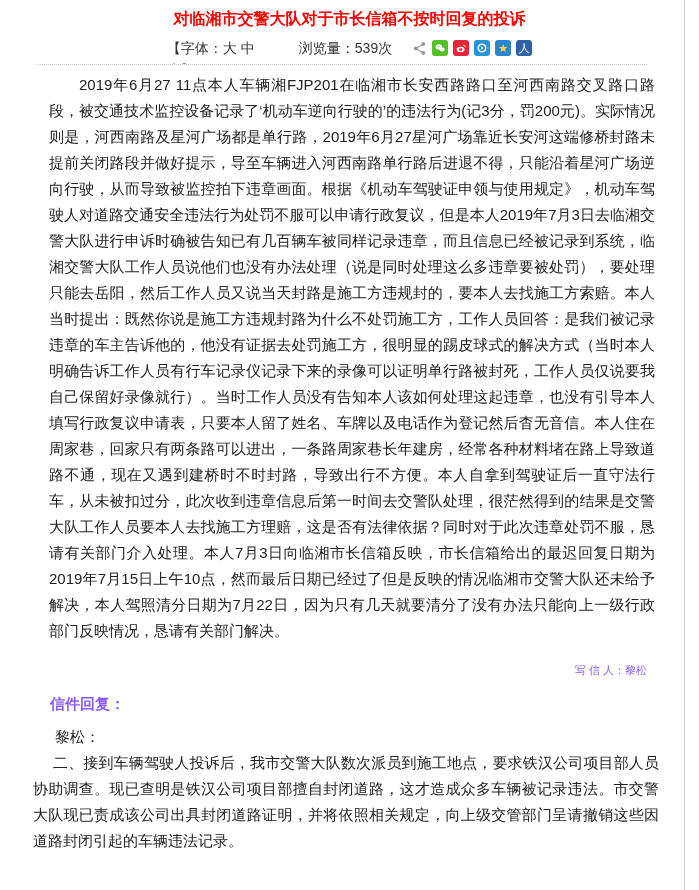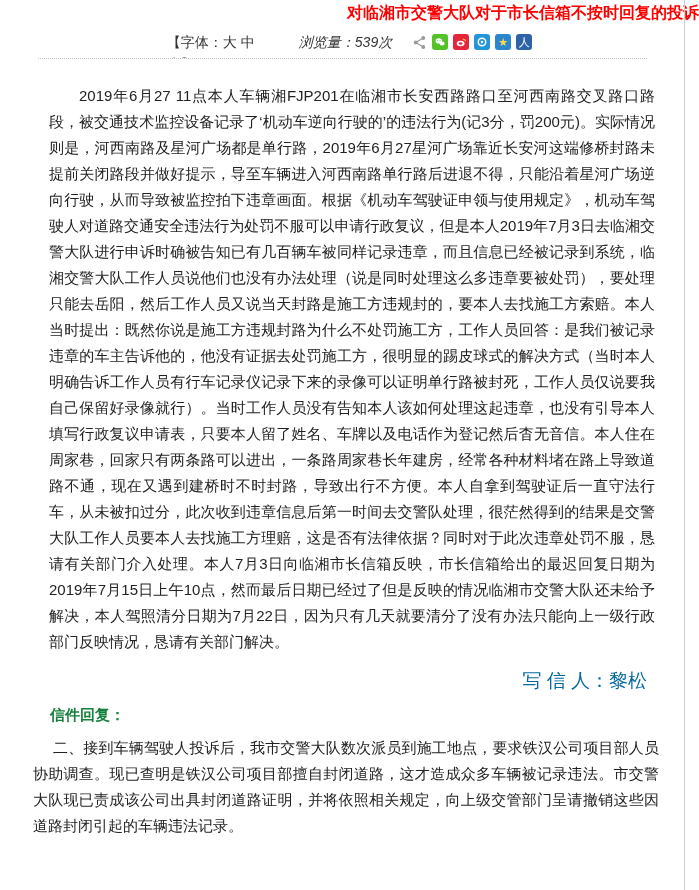--- a/index.html
+++ b/index.html
@@ -7,58 +7,58 @@
   body { font-family:"Liberation Sans", sans-serif; }
   .page {
     position:relative; width:699px; height:890px;
     background:#fff; overflow:hidden; color:#1f1f1f;
   }
   .right-border {
     position:absolute; top:0; bottom:0; left:684px; width:1px;
     background:#cfcfcf;
   }
   .page-title {
-    margin-top:2px; text-align:right;
+    margin-top:8px; text-align:center;
     font-size:16px; font-weight:bold; line-height:22px;
   }
   .toolbar {
     margin-top:7px; height:27px; overflow:hidden;
     display:flex; justify-content:center; align-items:flex-start;
     font-size:14px; color:#333;
   }
   .font-select {
     display:inline-block; width:98px; line-height:22px;
     white-space:normal; word-break:keep-all;
   }
   .font-size-link { cursor:pointer; }
-  .views { line-height:22px; margin-left:34px;font-style:italic; }
+  .views { line-height:22px; margin-left:34px; }
   .share-bar { display:flex; align-items:center; margin-left:14px; height:22px; }
   .share-bar .sicon {
     width:16px; height:16px; margin-left:5px; border-radius:3px;
     display:flex; align-items:center; justify-content:center;
     font-size:11px; line-height:16px; cursor:pointer; flex:0 0 auto;
   }
   .sicon.share { background:transparent; }
   .sicon.wechat { background:#54c126; }
   .sicon.weibo  { background:#e6253a; }
   .sicon.qq     { background:#2496d8; }
   .sicon.qzone  { background:#2b86cd; color:#ffd94d; }
   .sicon.renren { background:#2f63a8; color:#fff; }
   .dotted-divider {
     border-top:1px dotted #c3c3c3; margin:0 52px 0 38px; height:0;
   }
   .letter-body {
-    margin:24px 44px 0 49px;
+    margin:7px 44px 0 49px;
     font-size:15px; line-height:26px; color:#222;
     text-align:justify; text-indent:2em;
   }
   .signature { margin:13px 52px 0 0; text-align:right; }
   .signature-inner {
     display:inline-block; text-align:right;
-    font-size:19px; line-height:26px; color:#0369a1;
+    font-size:11px; line-height:26px; color:#8b5cf6;
   }
   .reply-header {
     margin:9px 0 0 50px; font-size:15px; font-weight:bold; line-height:24px;
   }
   .reply-body {
     margin:8px 40px 0 33px; font-size:15px; line-height:26px;
     color:#222; text-align:justify;
   }
   .reply-salutation { text-indent:22px; }
   .reply-greeting   { text-indent:35px; }
@@ -116,20 +116,21 @@
   <div class="dotted-divider"></div>
 
   <p class="letter-body">2019年6月27 11点本人车辆湘FJP201在临湘市长安西路路口至河西南路交叉路口路段，被交通技术监控设备记录了‘机动车逆向行驶的’的违法行为(记3分，罚200元)。实际情况则是，河西南路及星河广场都是单行路，2019年6月27星河广场靠近长安河这端修桥封路未提前关闭路段并做好提示，导至车辆进入河西南路单行路后进退不得，只能沿着星河广场逆向行驶，从而导致被监控拍下违章画面。根据《机动车驾驶证申领与使用规定》，机动车驾驶人对道路交通安全违法行为处罚不服可以申请行政复议，但是本人2019年7月3日去临湘交警大队进行申诉时确被告知已有几百辆车被同样记录违章，而且信息已经被记录到系统，临湘交警大队工作人员说他们也没有办法处理（说是同时处理这么多违章要被处罚），要处理只能去岳阳，然后工作人员又说当天封路是施工方违规封的，要本人去找施工方索赔。本人当时提出：既然你说是施工方违规封路为什么不处罚施工方，工作人员回答：是我们被记录违章的车主告诉他的，他没有证据去处罚施工方，很明显的踢皮球式的解决方式（当时本人明确告诉工作人员有行车记录仪记录下来的录像可以证明单行路被封死，工作人员仅说要我自己保留好录像就行）。当时工作人员没有告知本人该如何处理这起违章，也没有引导本人填写行政复议申请表，只要本人留了姓名、车牌以及电话作为登记然后杳无音信。本人住在周家巷，回家只有两条路可以进出，一条路周家巷长年建房，经常各种材料堵在路上导致道路不通，现在又遇到建桥时不时封路，导致出行不方便。本人自拿到驾驶证后一直守法行车，从未被扣过分，此次收到违章信息后第一时间去交警队处理，很茫然得到的结果是交警大队工作人员要本人去找施工方理赔，这是否有法律依据？同时对于此次违章处罚不服，恳请有关部门介入处理。本人7月3日向临湘市长信箱反映，市长信箱给出的最迟回复日期为2019年7月15日上午10点，然而最后日期已经过了但是反映的情况临湘市交警大队还未给予解决，本人驾照清分日期为7月22日，因为只有几天就要清分了没有办法只能向上一级行政部门反映情况，恳请有关部门解决。</p>
 
   <div class="signature">
     <span class="signature-inner">
       <span><span>写 信 人：</span><span>黎松</span></span><br>
     </span>
   </div>
 
-  <div class="reply-header" style="color: #15803d;">信件回复：</div>
+  <div class="reply-header" style="color: #8b5cf6;">信件回复：</div>
 
   <div class="reply-body">
+    <p class="reply-salutation">黎松：</p>
     <p class="reply-paragraph">二、接到车辆驾驶人投诉后，我市交警大队数次派员到施工地点，要求铁汉公司项目部人员协助调查。现已查明是铁汉公司项目部擅自封闭道路，这才造成众多车辆被记录违法。市交警大队现已责成该公司出具封闭道路证明，并将依照相关规定，向上级交管部门呈请撤销这些因道路封闭引起的车辆违法记录。</p>
 
   </div>
 
 </div>
 
 </body></html>

